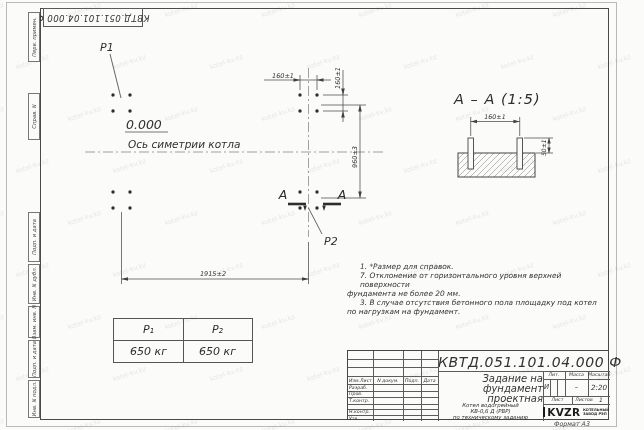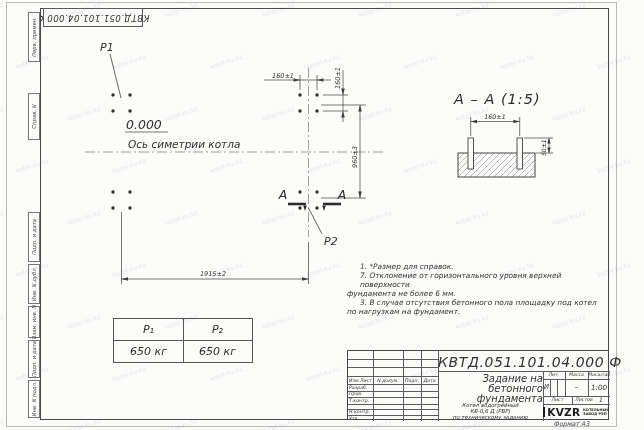--- a/index.html
+++ b/index.html
@@ -269,21 +269,21 @@
       <line x1="119" y1="58" x2="119" y2="73"></line>
       <polygon points="119,58 117.3,63.5 120.7,63.5" fill="#3f3f3f" stroke="none"></polygon>
       <polygon points="119,73 117.3,67.5 120.7,67.5" fill="#3f3f3f" stroke="none"></polygon>
       <text transform="translate(116,76) rotate(-90)" font-size="6" font-style="italic" stroke="none">50±1</text>
     </g>
   </svg>
 
   <div class="notes">
     <div class="nf">1. *Размер для справок.</div>
     <div class="nf">7. Отклонение от горизонтального уровня верхней поверхности</div>
-    <div>фундамента не более 6 мм.</div>
+    <div>фундамента не более 20 мм.</div>
     <div class="nf">3. В случае отсутствия бетонного пола площадку под котел</div>
     <div>по нагрузкам на фундамент.</div>
   </div>
 
   <div class="ltable">
     <div class="vl" style="left:69px;top:0;height:43px;background:#555;"></div>
     <div class="hl" style="left:0;top:21px;width:138px;background:#555;"></div>
     <div class="cell" style="left:0;top:4px;font-size:11px;">P₁</div>
     <div class="cell" style="left:69px;top:4px;font-size:11px;">P₂</div>
     <div class="cell" style="left:0;top:26px;font-size:11px;">650 кг</div>
@@ -324,35 +324,35 @@
     <div class="txt it" style="left:1px;top:34.5px;width:24px;text-align:left;">Разраб.</div>
     <div class="txt it" style="left:1px;top:41px;width:24px;text-align:left;">Пров.</div>
     <div class="txt it" style="left:1px;top:47.5px;width:24px;text-align:left;">Т.контр.</div>
     <div class="txt it" style="left:1px;top:59px;width:24px;text-align:left;">Н.контр.</div>
     <div class="txt it" style="left:1px;top:65.5px;width:24px;text-align:left;">Утв.</div>
 
     <div class="txt it" style="left:90px;top:4px;width:172px;font-size:14px;letter-spacing:0.6px;">КВТД.051.101.04.000  Ф</div>
 
     <div style="position:absolute;left:90px;top:23px;width:105px;text-align:right;font-style:italic;font-size:10px;line-height:10px;">
       <div>Задание на</div>
-      <div>бетонного</div>
-      <div>фундамента</div>
+      <div>фундамент</div>
+      <div>проектная</div>
     </div>
     <div style="position:absolute;left:90px;top:52px;width:105px;text-align:center;font-style:italic;font-size:5.4px;line-height:5.8px;">
       <div>Котел водогрейный</div>
       <div>КВ-0,6 Д (РВР)</div>
       <div>по техническому заданию</div>
     </div>
 
     <div class="txt it" style="left:195px;top:22px;width:22px;">Лит.</div>
     <div class="txt it" style="left:217px;top:22px;width:23px;">Масса</div>
     <div class="txt it" style="left:240px;top:22px;width:22px;">Масштаб</div>
     <div class="txt it" style="left:195px;top:33px;width:7px;font-size:6.8px;">И</div>
     <div class="txt it" style="left:217px;top:33px;width:23px;font-size:6.8px;">–</div>
-    <div class="txt it" style="left:240px;top:33px;width:22px;font-size:7.2px;">1:00</div>
+    <div class="txt it" style="left:240px;top:33px;width:22px;font-size:7.2px;">2:20</div>
 
     <div class="txt it" style="left:195px;top:47px;width:29px;">Лист</div>
     <div class="txt it" style="left:224px;top:47px;width:24px;">Листов</div>
     <div class="txt it" style="left:246px;top:46px;width:14px;font-size:6px;">1</div>
 
     <div class="logo">
       <div class="stripes"></div>
       <div class="kvzr">KVZR</div>
       <div class="co">
         <div>КОТЕЛЬНЫЙ</div>

